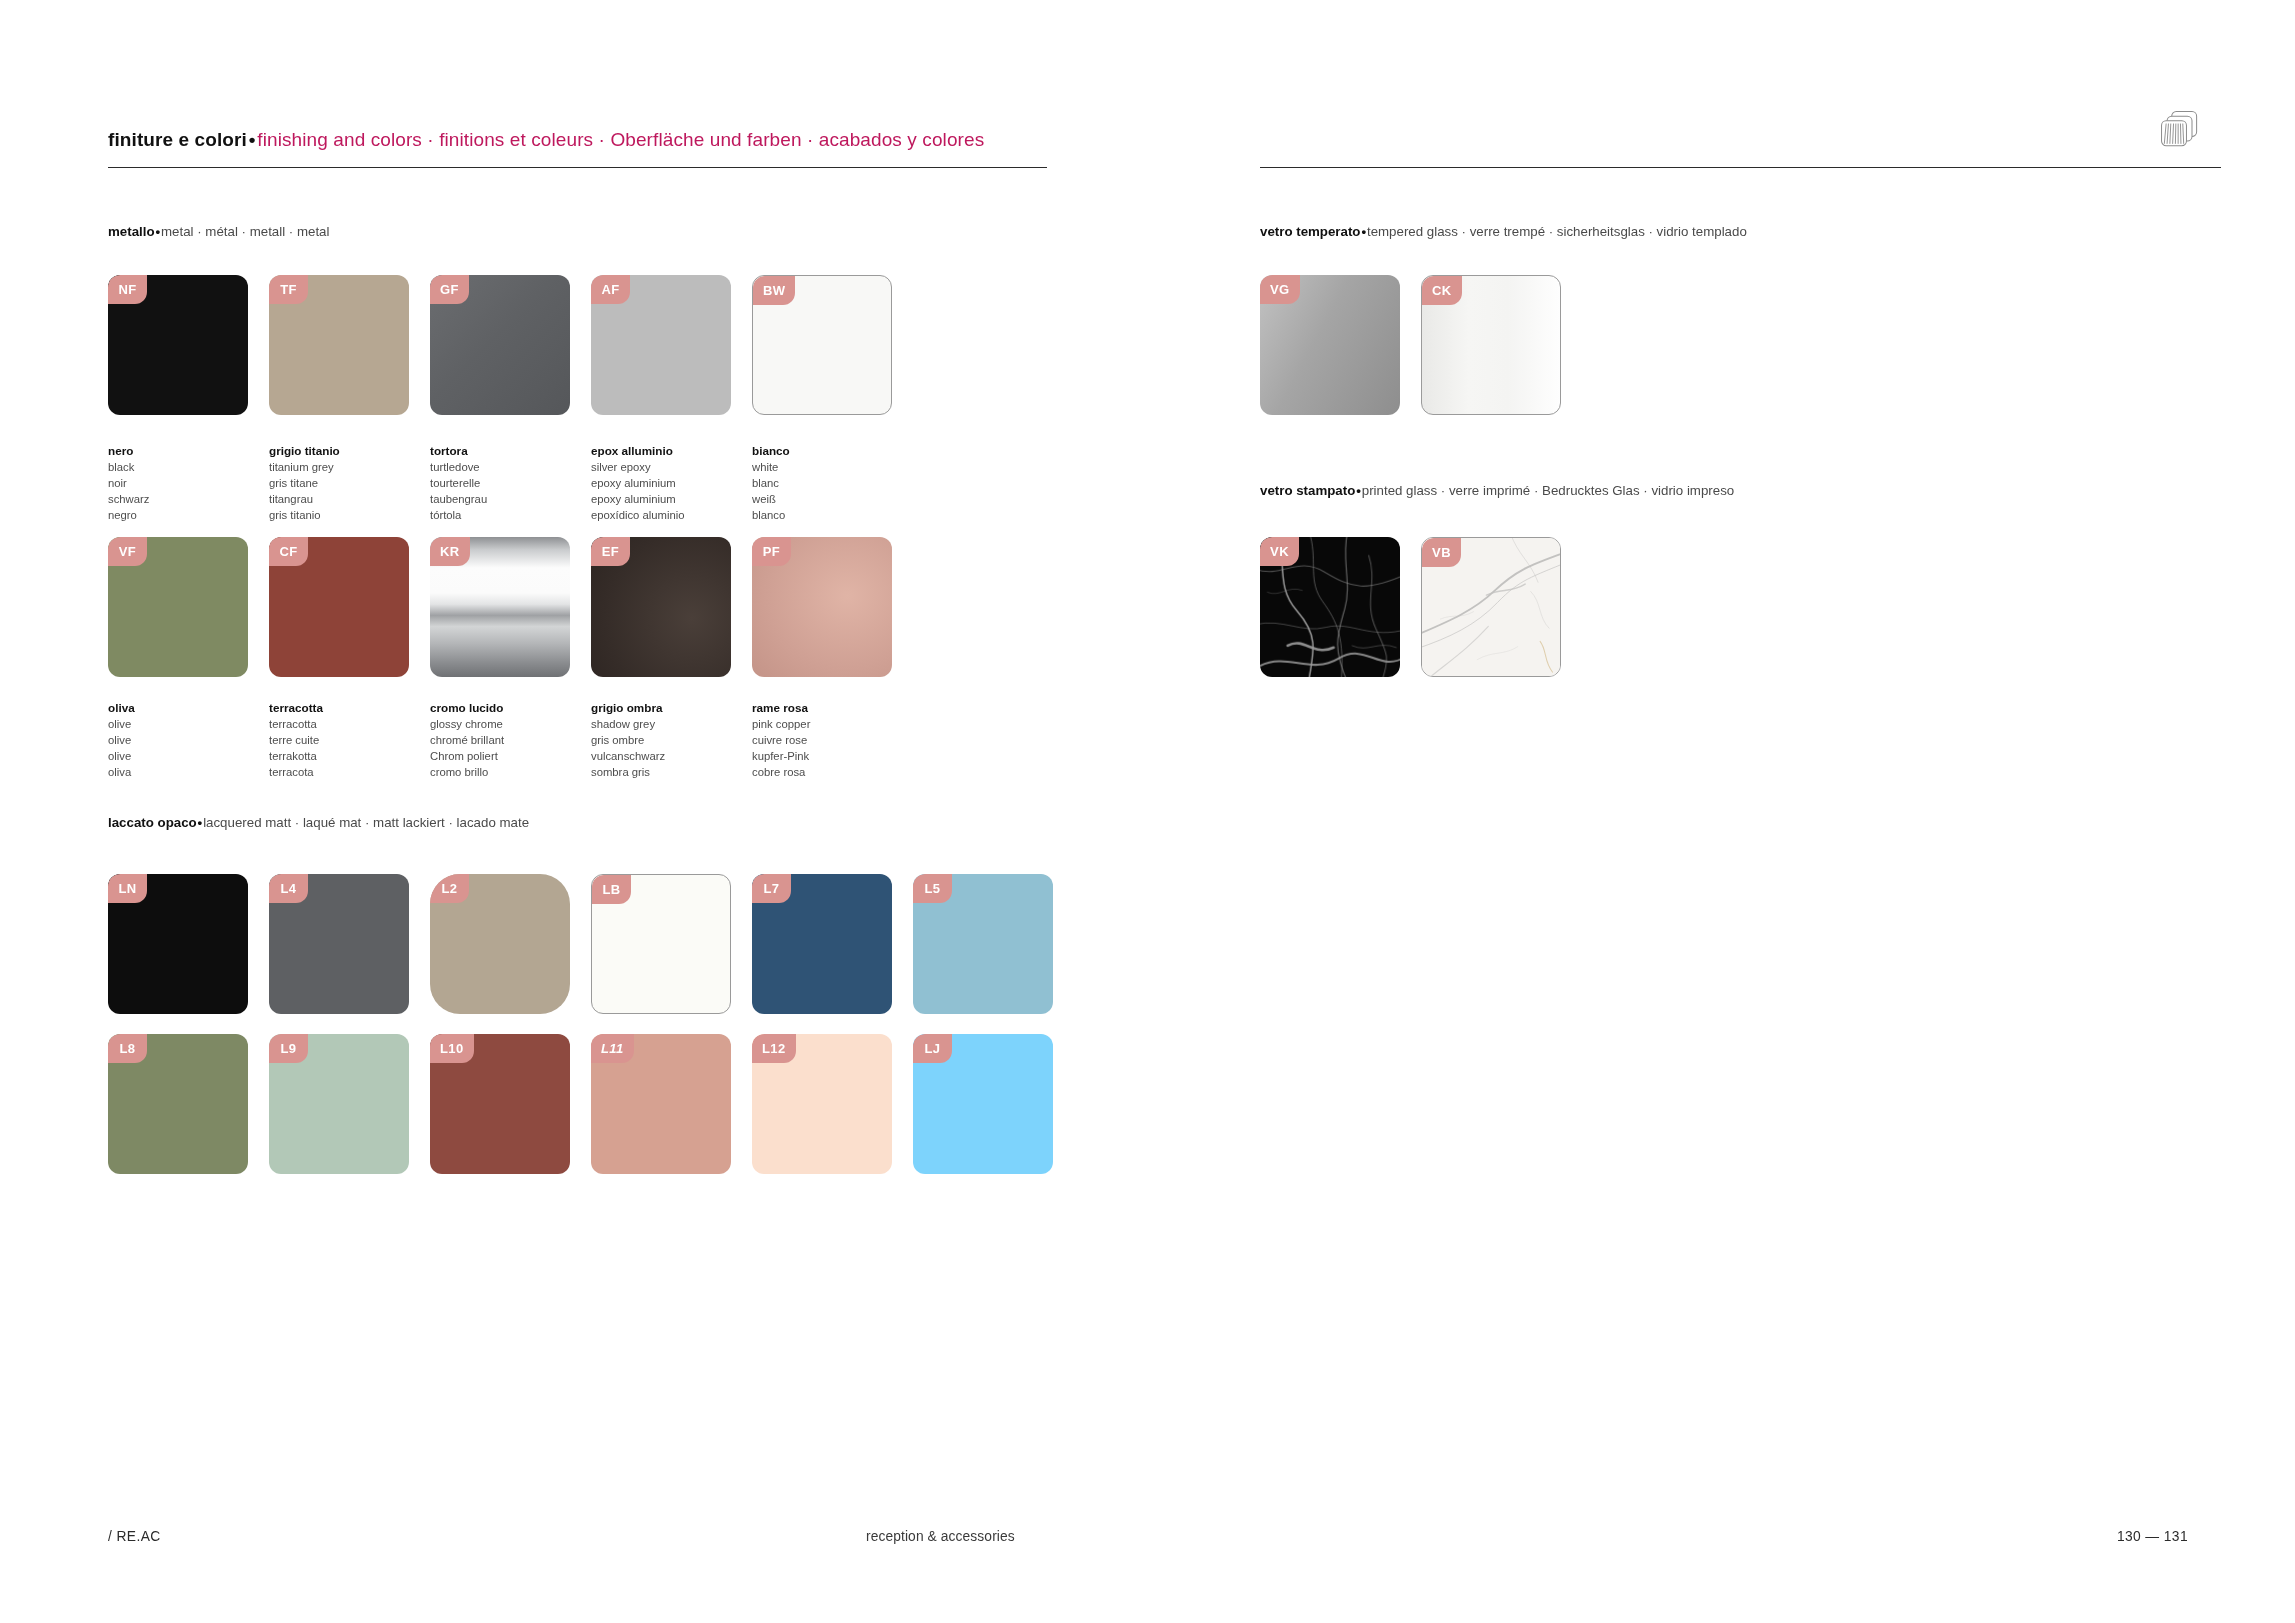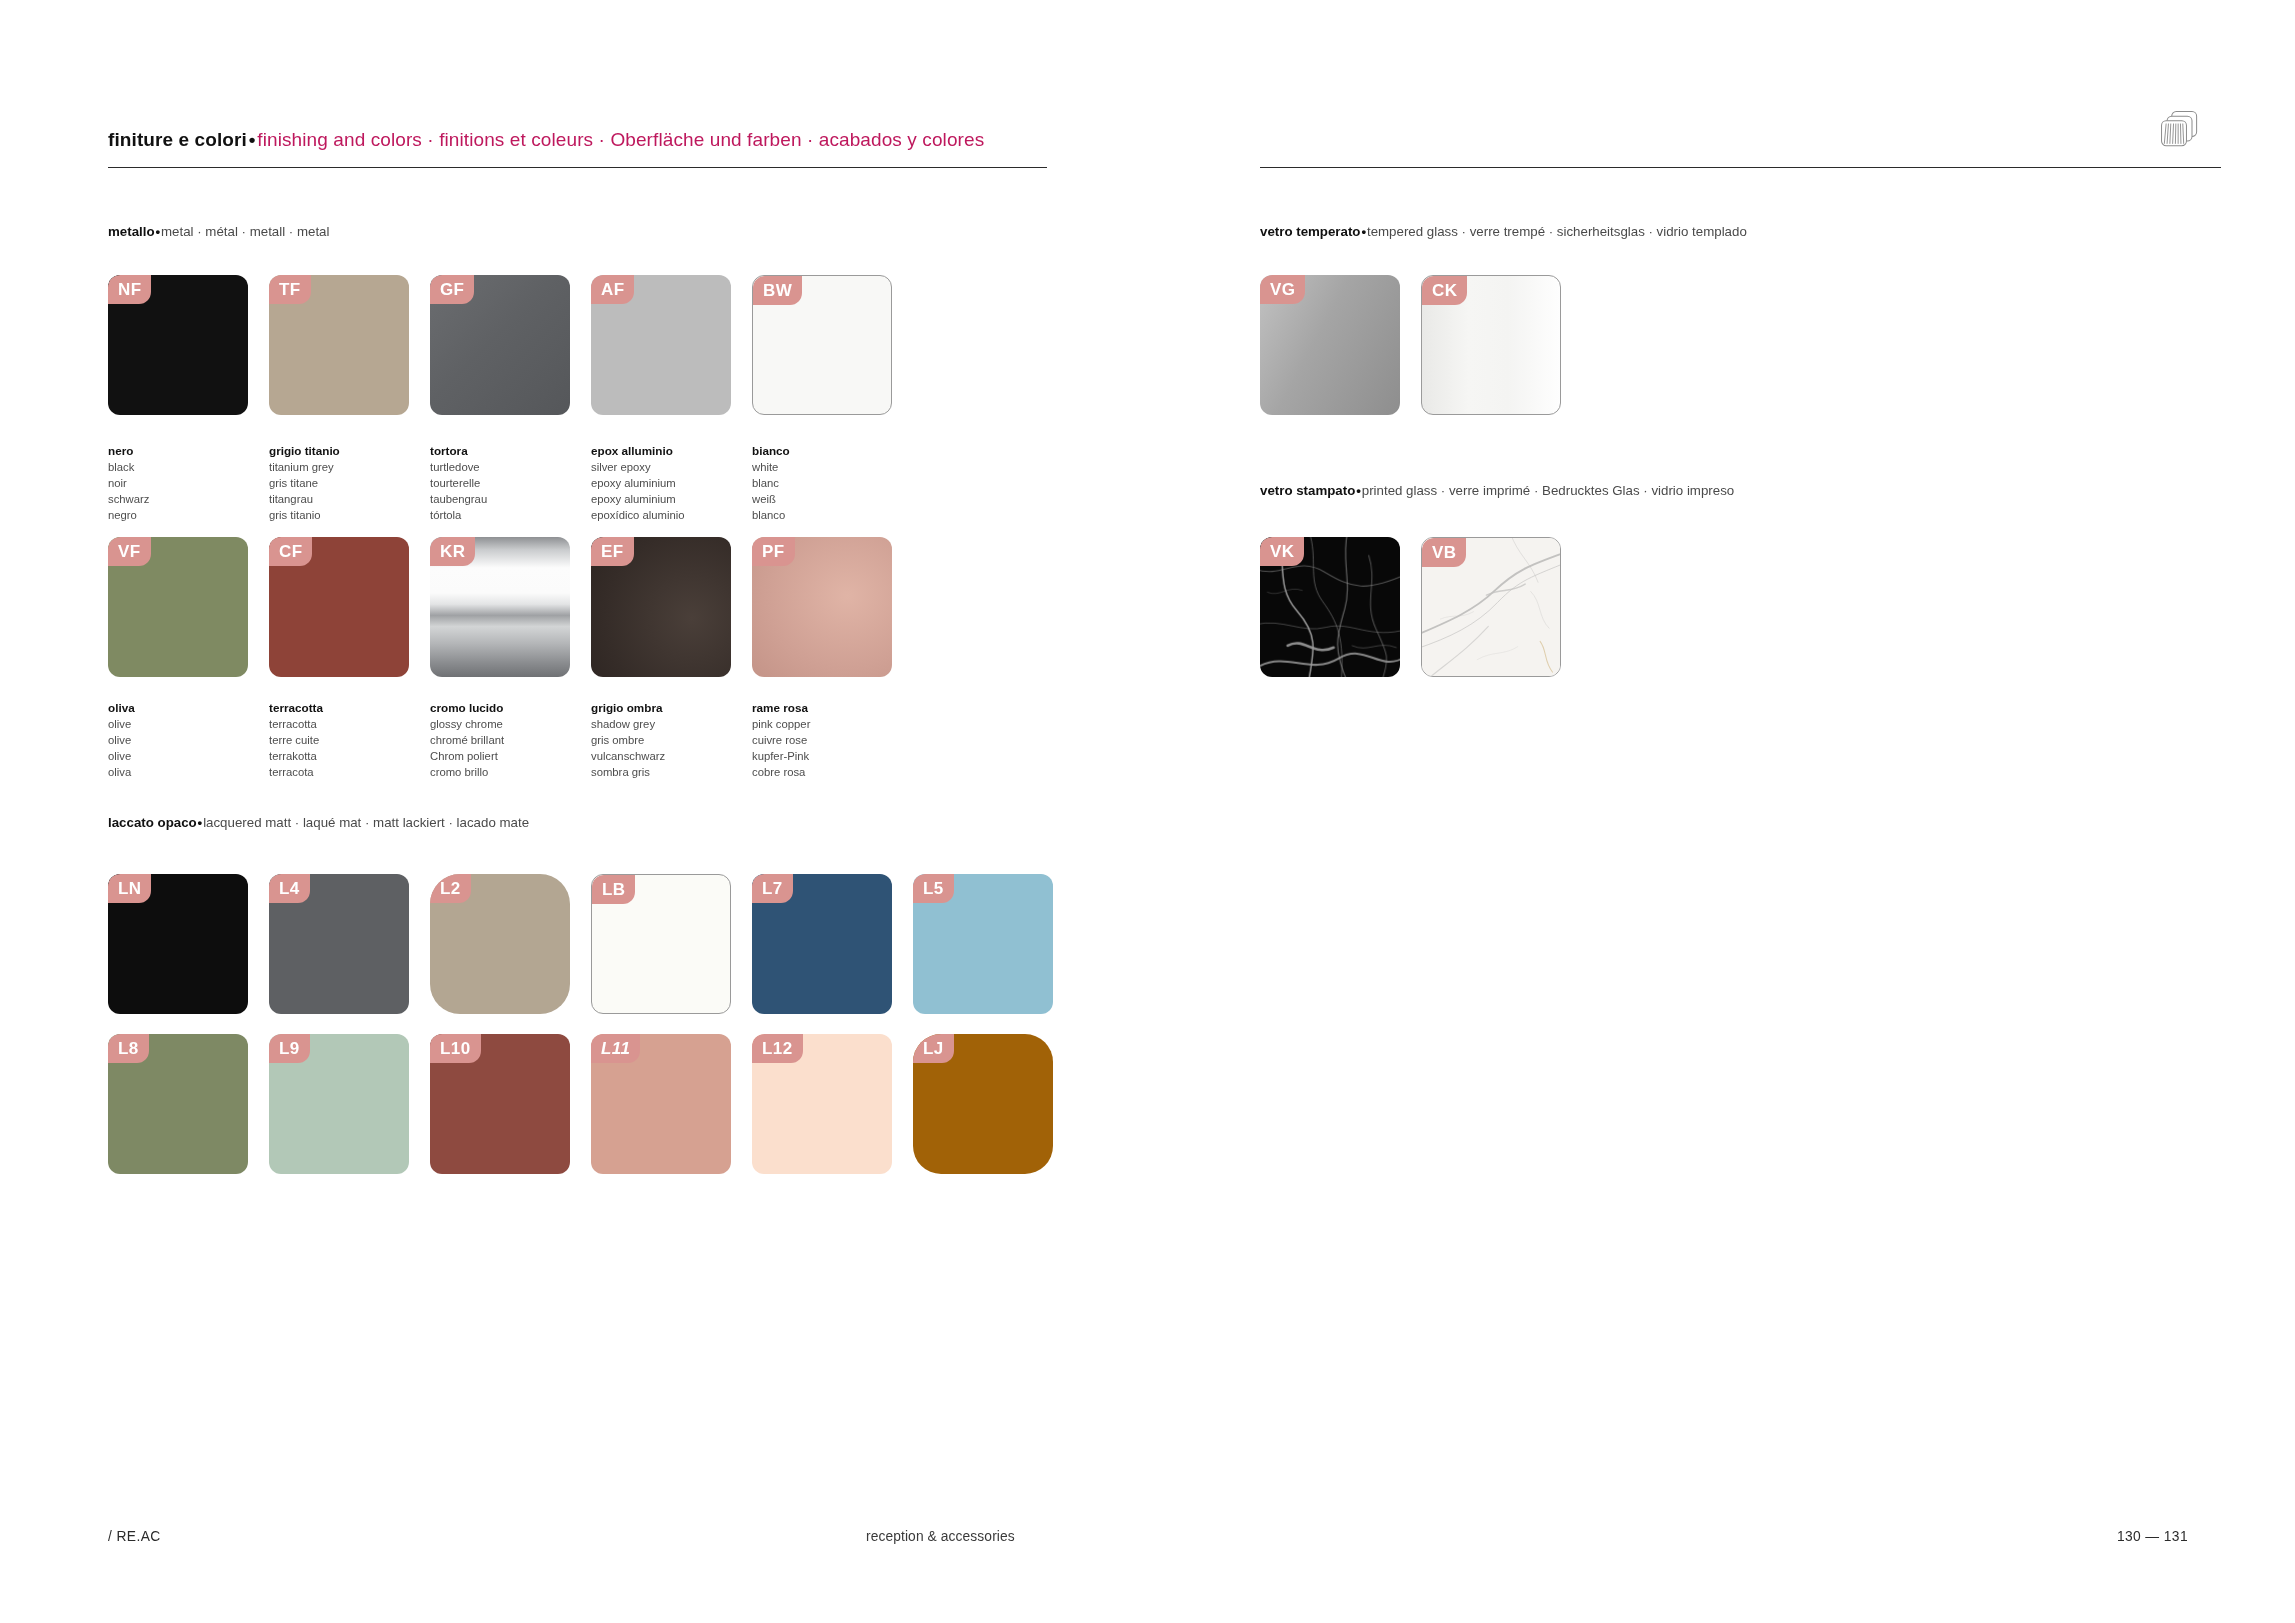--- a/index.html
+++ b/index.html
@@ -96,21 +96,21 @@
   .badge {
     position: absolute;
     left: 0;
     top: 0;
     min-width: 39px;
     height: 28.5px;
     padding: 0 10px;
     background: #d99490;
     border-radius: 12px 0 12px 0;
     color: #ffffff;
-    font-size: 17px;
+    font-size: 13px;
     font-weight: 700;
     letter-spacing: 0.4px;
     display: flex;
     align-items: center;
     justify-content: center;
     z-index: 3;
     line-height: 1;
   }
 
   
@@ -372,21 +372,21 @@
       <div class="swatch" id="sw-l11" style="background: rgb(214, 161, 145);">
         <span class="badge" style="background: rgb(217, 148, 144); font-style: italic;">L11</span>
       </div>
     </div>
     <div class="swatch-cell">
       <div class="swatch" id="sw-l12" style="background: rgb(251, 223, 205);">
         <span class="badge" style="background: rgb(217, 148, 144);">L12</span>
       </div>
     </div>
     <div class="swatch-cell">
-      <div class="swatch" id="sw-lj" style="background: #a16207; border-radius: 28px;">
+      <div class="swatch" id="sw-lj" style="background: #7dd3fc;">
         <span class="badge" style="background: rgb(217, 148, 144);">LJ</span>
       </div>
     </div>
   </div>
 
   <div class="section-label" style="left:1260px; top:224px;">
     <span class="it">vetro temperato</span><span class="sep">•</span><span class="tr">tempered glass · verre trempé ·  sicherheitsglas · vidrio templado</span>
   </div>
 
   <div class="swatch-row" style="left:1260px; top:275px;">

